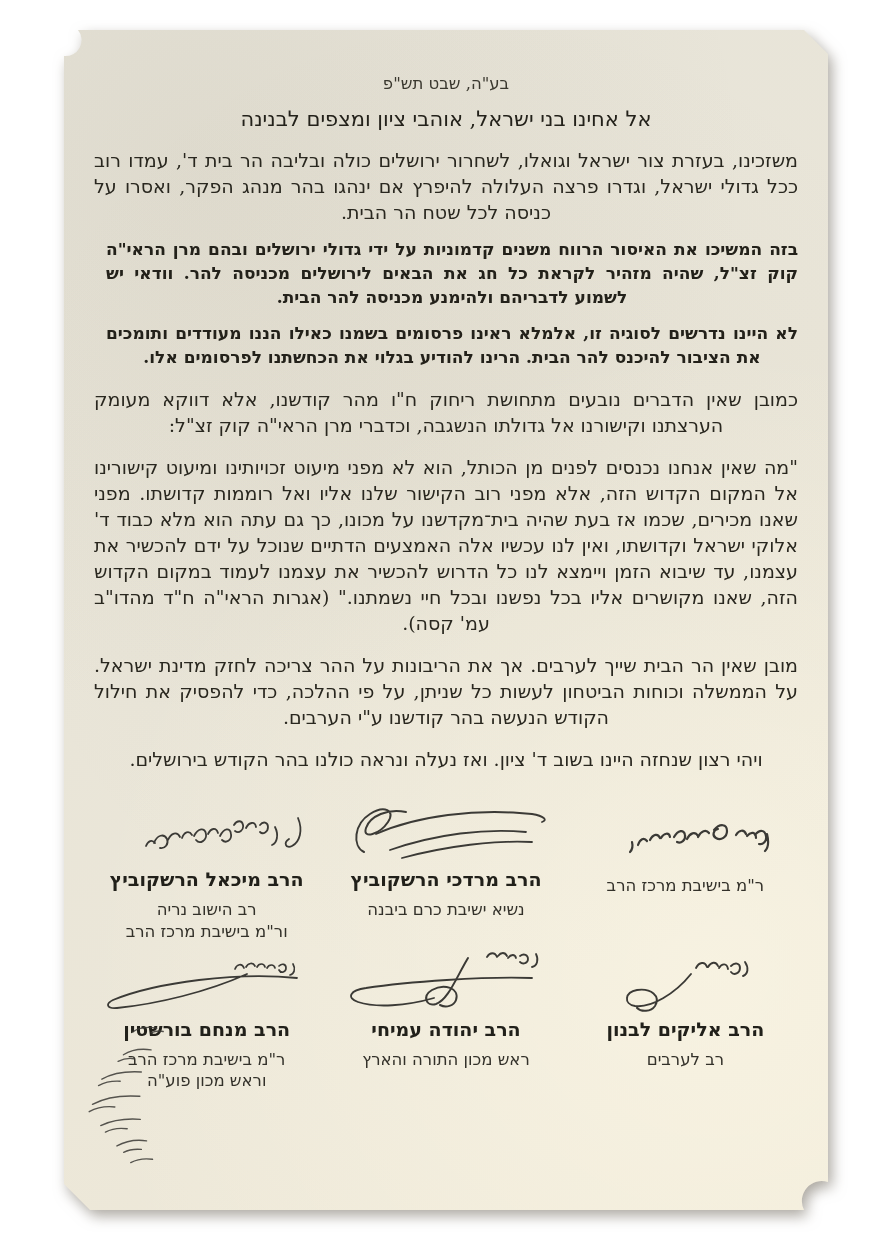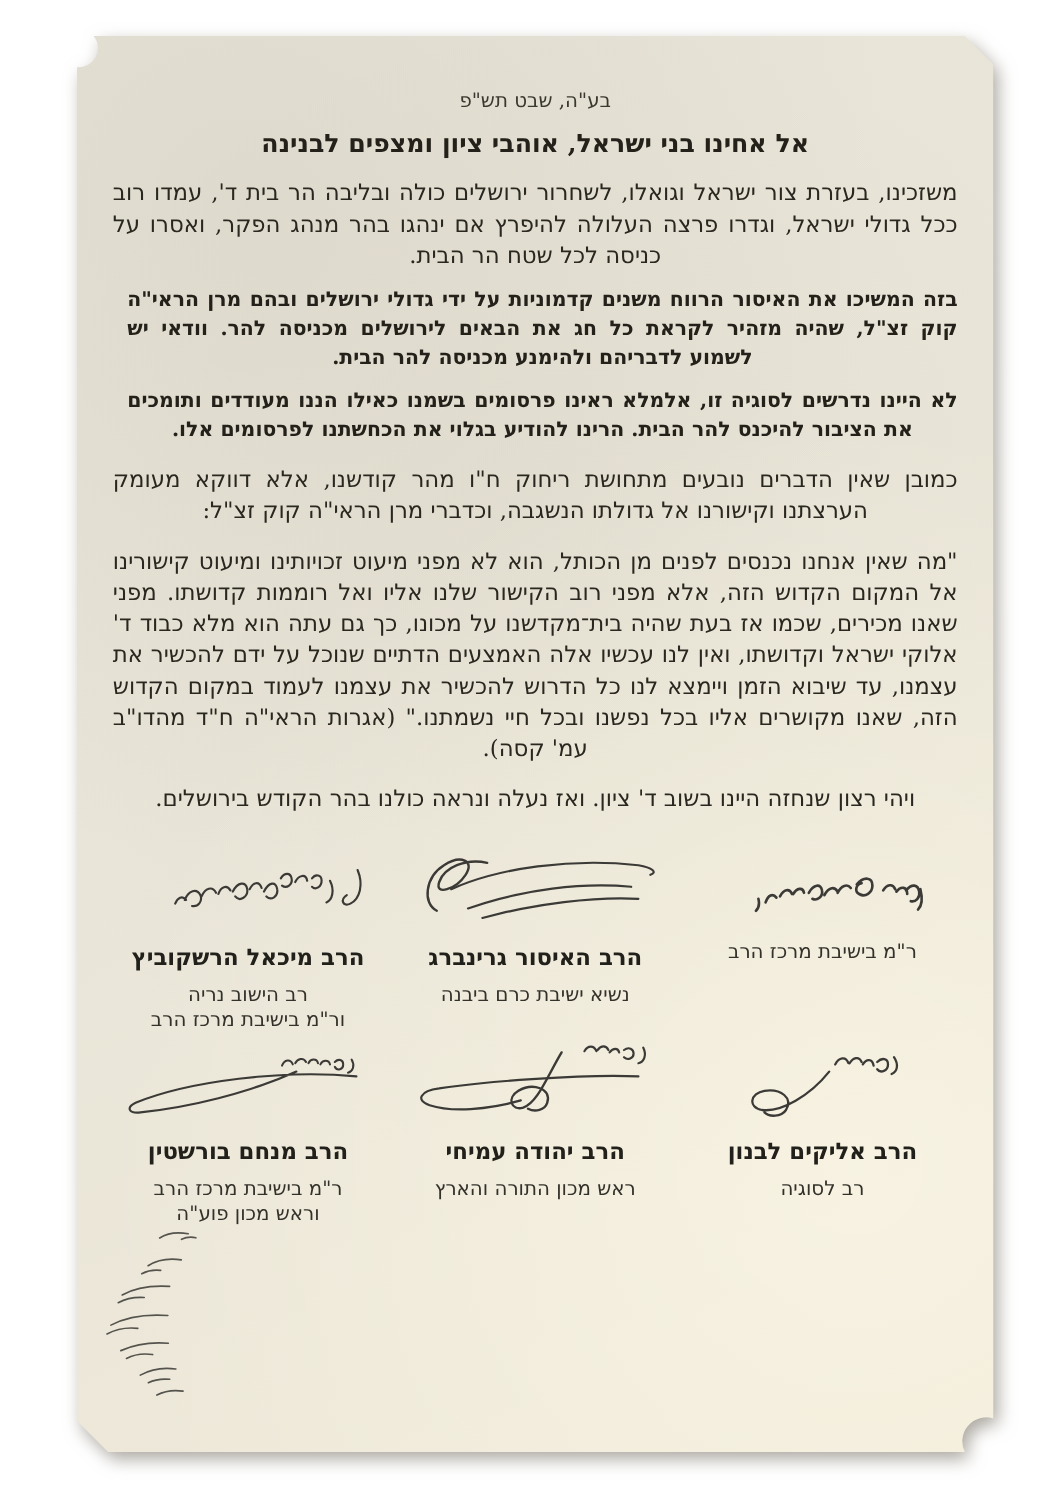--- a/index.html
+++ b/index.html
@@ -36,21 +36,21 @@
   }
   .date-line {
     text-align: center;
     font-size: 16.5px;
     color: #3a382f;
     margin-bottom: 14px;
   }
   .doc-title {
     text-align: center;
     font-size: 21px;
-    font-weight: bold;
+    font-weight: normal;
     margin-bottom: 16px;
     color: #23211a;
   }
   p.body-para {
     font-size: 19px;
     line-height: 1.37;
     text-align: justify;
     text-align-last: center;
     margin: 16px 0 13px 0;
   }
@@ -79,21 +79,21 @@
   .sig-scribble {
     height: 70px;
     display: flex;
     align-items: flex-end;
     justify-content: center;
   }
   .sig-scribble svg { display: block; }
   .sig-name {
     font-size: 19px;
     font-weight: bold;
-    margin-top: 14px;
+    margin-top: 2px;
     color: #21201a;
   }
   .sig-title {
     font-size: 16.5px;
     margin-top: 9px;
     line-height: 1.3;
     color: #33312a;
   }
   .sig-title-2 {
     font-size: 16.5px;
@@ -123,20 +123,21 @@
       <p class="body-para">משזכינו, בעזרת צור ישראל וגואלו, לשחרור ירושלים כולה ובליבה הר בית ד', עמדו רוב ככל גדולי ישראל, וגדרו פרצה העלולה להיפרץ אם ינהגו בהר מנהג הפקר, ואסרו על כניסה לכל שטח הר הבית.</p>
 
       <p class="bold-para">בזה המשיכו את האיסור הרווח משנים קדמוניות על ידי גדולי ירושלים ובהם מרן הראי"ה קוק זצ"ל, שהיה מזהיר לקראת כל חג את הבאים לירושלים מכניסה להר. וודאי יש לשמוע לדבריהם ולהימנע מכניסה להר הבית.</p>
 
       <p class="bold-para">לא היינו נדרשים לסוגיה זו, אלמלא ראינו פרסומים בשמנו כאילו הננו מעודדים ותומכים את הציבור להיכנס להר הבית. הרינו להודיע בגלוי את הכחשתנו לפרסומים אלו.</p>
 
       <p class="body-para">כמובן שאין הדברים נובעים מתחושת ריחוק ח"ו מהר קודשנו, אלא דווקא מעומק הערצתנו וקישורנו אל גדולתו הנשגבה, וכדברי מרן הראי"ה קוק זצ"ל:</p>
 
       <p class="body-para">"מה שאין אנחנו נכנסים לפנים מן הכותל, הוא לא מפני מיעוט זכויותינו ומיעוט קישורינו אל המקום הקדוש הזה, אלא מפני רוב הקישור שלנו אליו ואל רוממות קדושתו. מפני שאנו מכירים, שכמו אז בעת שהיה בית־מקדשנו על מכונו, כך גם עתה הוא מלא כבוד ד' אלוקי ישראל וקדושתו, ואין לנו עכשיו אלה האמצעים הדתיים שנוכל על ידם להכשיר את עצמנו, עד שיבוא הזמן ויימצא לנו כל הדרוש להכשיר את עצמנו לעמוד במקום הקדוש הזה, שאנו מקושרים אליו בכל נפשנו ובכל חיי נשמתנו." (אגרות הראי"ה ח"ד מהדו"ב עמ' קסה).</p>
 
+      <p class="body-para">מובן שאין הר הבית שייך לערבים. אך את הריבונות על ההר צריכה לחזק מדינת ישראל. על הממשלה וכוחות הביטחון לעשות כל שניתן, על פי ההלכה, כדי להפסיק את חילול הקודש הנעשה בהר קודשנו ע"י הערבים.</p>
 
       <p class="closing-line">ויהי רצון שנחזה היינו בשוב ד' ציון. ואז נעלה ונראה כולנו בהר הקודש בירושלים.</p>
 
       <div class="sig-grid row1">
         <div class="sig-block">
           <div class="sig-scribble">
             <svg width="200" height="46" viewBox="0 0 200 46">
               <path class="ink" stroke-width="2.2" d="M182,14 c2,8 1,14 -2,17 m-10,-16 c5,-6 10,-5 11,1 c1,5 -3,9 -7,8 m-12,-8 c4,-5 9,-4 9,2 m-20,-3 c3,-5 8,-6 10,-1 m-32,-4 c6,-7 13,-6 13,1 c0,6 -6,10 -11,7 c-4,-2 -3,-8 2,-9 m-20,8 c3,-6 8,-8 11,-4 m-22,6 c3,-6 8,-8 11,-3 m-24,1 c4,-7 10,-8 11,-2 c1,5 -4,9 -8,7 m-16,-4 c3,-5 8,-6 9,-1 m-20,3 c3,-6 8,-7 10,-2 m-22,7 c2,-6 6,-8 9,-4 m-15,1 c1,4 0,8 -2,10"></path>
             </svg>
           </div>
@@ -145,21 +146,21 @@
         </div>
 
         <div class="sig-block">
           <div class="sig-scribble">
             <svg width="220" height="66" viewBox="0 0 220 66">
               <path class="ink" stroke-width="2" d="M28,52 C16,46 18,24 34,14 C48,5 60,10 52,22 C44,34 26,40 30,28 C34,16 52,8 70,12"></path>
               <path class="ink" stroke-width="1.8" d="M40,34 C80,16 140,8 196,14 C208,16 212,20 206,22"></path>
               <path class="ink" stroke-width="1.8" d="M54,50 C100,34 150,28 190,32 M66,58 C110,46 160,40 196,42"></path>
             </svg>
           </div>
-          <div class="sig-name">הרב האיסור גרינברג</div>
+          <div class="sig-name">הרב מרדכי הרשקוביץ</div>
           <div class="sig-title">נשיא ישיבת כרם ביבנה</div>
           <div class="sig-title-2"></div>
         </div>
 
         <div class="sig-block">
           <div class="sig-scribble">
             <svg width="210" height="58" viewBox="0 0 210 58">
               <path class="ink" stroke-width="1.8" d="M196,10 c5,12 2,24 -6,28 c-6,3 -9,-3 -3,-7 m-14,-12 c4,8 2,16 -3,18 m-12,-20 c3,-4 8,-3 8,2 c0,5 -5,8 -8,5 m-14,-4 c3,-6 9,-7 10,-1 m-22,-2 c3,-5 8,-5 9,0 c1,5 -4,9 -8,6"></path>
               <path class="ink" stroke-width="1.8" d="M118,28 c4,-8 10,-9 11,-2 c1,6 -5,10 -9,6 m-14,-6 c3,-6 8,-7 10,-1 m-24,3 c4,-8 11,-9 12,-2 c1,6 -6,11 -10,6 m-14,-2 c2,-6 7,-8 10,-3 m-24,5 c3,-7 9,-9 12,-3 m-26,6 c3,-8 10,-10 13,-4 c2,5 -2,10 -7,9 m-14,-2 c2,-5 6,-7 9,-3"></path>
             </svg>
@@ -172,21 +173,21 @@
 
       <div class="sig-grid row2">
         <div class="sig-block">
           <div class="sig-scribble">
             <svg width="180" height="62" viewBox="0 0 180 62">
               <path class="ink" stroke-width="1.9" d="M150,8 c4,6 3,12 -2,14 m-12,-10 c4,-4 9,-3 9,2 c0,5 -6,8 -9,4 m-12,-4 c3,-5 8,-5 9,1 m-20,-2 c3,-5 8,-6 10,-1 m-22,2 c3,-6 9,-7 11,-1"></path>
               <path class="ink" stroke-width="1.9" d="M96,20 C80,40 56,54 40,52 C28,50 30,38 42,36 C56,34 66,42 60,52 C56,58 46,58 42,54"></path>
             </svg>
           </div>
           <div class="sig-name">הרב אליקים לבנון</div>
-          <div class="sig-title">רב לסוגיה</div>
+          <div class="sig-title">רב לערבים</div>
         </div>
 
         <div class="sig-block">
           <div class="sig-scribble">
             <svg width="220" height="68" viewBox="0 0 220 68">
               <path class="ink" stroke-width="1.8" d="M200,6 c3,6 1,12 -4,13 m-12,-11 c4,-3 8,-1 8,3 c0,4 -5,6 -8,3 m-12,-4 c3,-4 7,-4 8,0 m-18,-2 c3,-4 7,-4 9,0 m-20,1 c3,-5 8,-5 10,0"></path>
               <path class="ink" stroke-width="2" d="M132,10 C120,30 112,52 100,56 C90,59 86,48 96,42 C108,35 124,40 120,52 C118,58 110,60 104,57"></path>
               <path class="ink" stroke-width="1.8" d="M98,50 C70,58 40,60 22,54 C10,50 14,42 30,40 C70,34 150,28 196,30"></path>
             </svg>
           </div>

